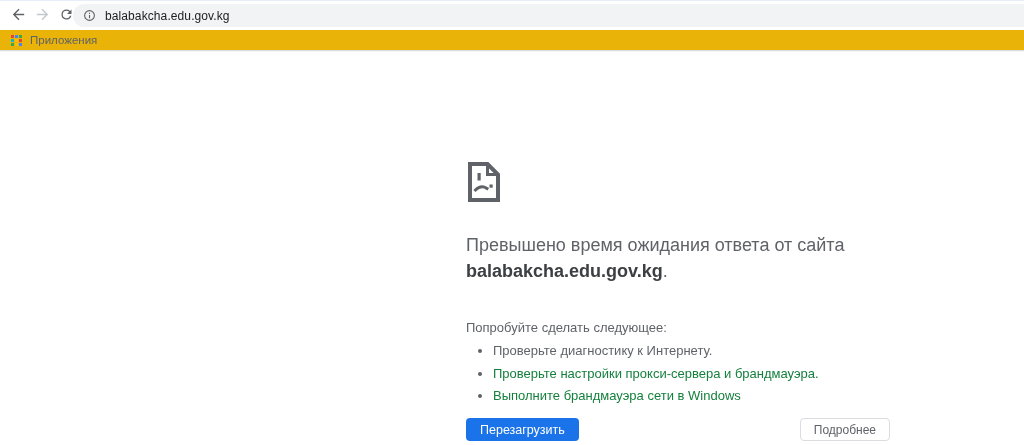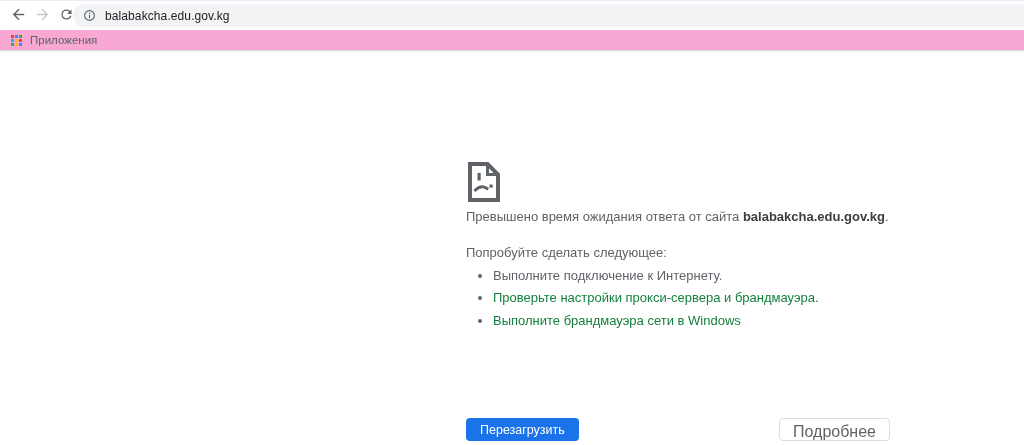--- a/index.html
+++ b/index.html
@@ -23,51 +23,51 @@
   .omnibox {
     position:absolute; left:73px; top:3px; right:0; height:23px;
     background:#f1f3f4; border-radius:12px 0 0 12px;
     display:flex; align-items:center;
   }
   .omnibox .info-wrap { margin-left:10px; display:flex; align-items:center; }
   .omnibox .url-text { margin-left:9px; font-size:12px; color:#202124; letter-spacing:0.1px; }
 
   
   .bookmarks-bar {
-    position:absolute; left:0; top:30px; width:100%; height:21px; background:#f9a8d4;
+    position:absolute; left:0; top:30px; width:100%; height:21px; background:#eab308;
     border-bottom:1px solid #dadce0;
     box-shadow:0 1px 2px rgba(0,0,0,0.06);
     display:flex; align-items:center;
   }
   .apps-grid { margin-left:11px; display:grid; grid-template-columns:repeat(3,3px); grid-template-rows:repeat(3,3px); gap:1px; }
   .apps-grid i { display:block; width:3px; height:3px; }
   .apps-label { margin-left:8px; font-size:11.5px; color:#5f6368; }
 
   
   .page { position:absolute; left:0; top:52px; width:100%; bottom:0; background:#ffffff; }
   .error-main { position:absolute; left:466px; top:108px; width:424px; }
   .sad-icon { display:block; }
   .error-title { margin-top:20px; font-size:20px; font-weight:400; color:#202124; letter-spacing:0.1px; }
-  .error-desc { margin-top:4px; font-size:13px; color:#5f6368; line-height:1.45; }
+  .error-desc { margin-top:28px; font-size:18px; color:#5f6368; line-height:1.45; }
   .error-desc b { color:#3c4043; font-weight:700; }
-  .try-heading { margin-top:18px; font-size:13px; color:#5f6368; }
+  .try-heading { margin-top:36px; font-size:13px; color:#5f6368; }
   .suggestion-list { margin-top:7px; padding-left:27px; }
   .suggestion-list li { font-size:13px; color:#5f6368; line-height:1.42; margin-top:4px; }
   .suggestion-list li.link span { color:#15803d; cursor:pointer; }
   .error-code { margin-top:17px; font-size:11.5px; color:#9aa0a6; letter-spacing:0.3px; }
   .buttons-row { position:absolute; left:466px; top:366px; width:424px; display:flex; justify-content:space-between; align-items:flex-end; }
   .btn-reload {
     background:#1a73e8; color:#ffffff; border:none; border-radius:4px;
     font-family:"Liberation Sans", sans-serif;
     font-size:12.5px; padding:5px 14px; height:23px; cursor:pointer;
   }
   .btn-details {
     background:#ffffff; color:#5f6368; border:1px solid #dadce0; border-radius:4px;
     font-family:"Liberation Sans", sans-serif;
-    font-size:16px; padding:4px 13px; height:23px; cursor:pointer;
+    font-size:12px; padding:4px 13px; height:23px; cursor:pointer;
   }
 </style>
 </head>
 <body>
 
 <div class="window-top-edge"></div>
 <div class="corner-fragment"></div>
 
 <div class="toolbar">
   <div class="nav-btn nav-back">
@@ -126,21 +126,21 @@
       <path d="M9.5 30 Q15 24.5 21 28.5" fill="none" stroke="#5f6368" stroke-width="3" stroke-linecap="square"></path>
       <rect x="23.5" y="24.5" width="3.2" height="3.2" fill="#5f6368"></rect>
     </svg>
 
 
     <p class="error-desc"><span>Превышено время ожидания ответа от сайта </span><b>balabakcha.edu.gov.kg</b><span>.</span></p>
 
     <p class="try-heading">Попробуйте сделать следующее:</p>
 
     <ul class="suggestion-list">
-      <li><span>Выполните подключение к Интернету.</span></li>
+      <li><span>Проверьте диагностику к Интернету.</span></li>
       <li class="link"><span>Проверьте настройки прокси-сервера и брандмауэра.</span></li>
       <li class="link"><span>Выполните брандмауэра сети в Windows</span></li>
     </ul>
 
   </div>
 
   <div class="buttons-row">
     <button class="btn-reload">Перезагрузить</button>
     <button class="btn-details">Подробнее</button>
   </div>

